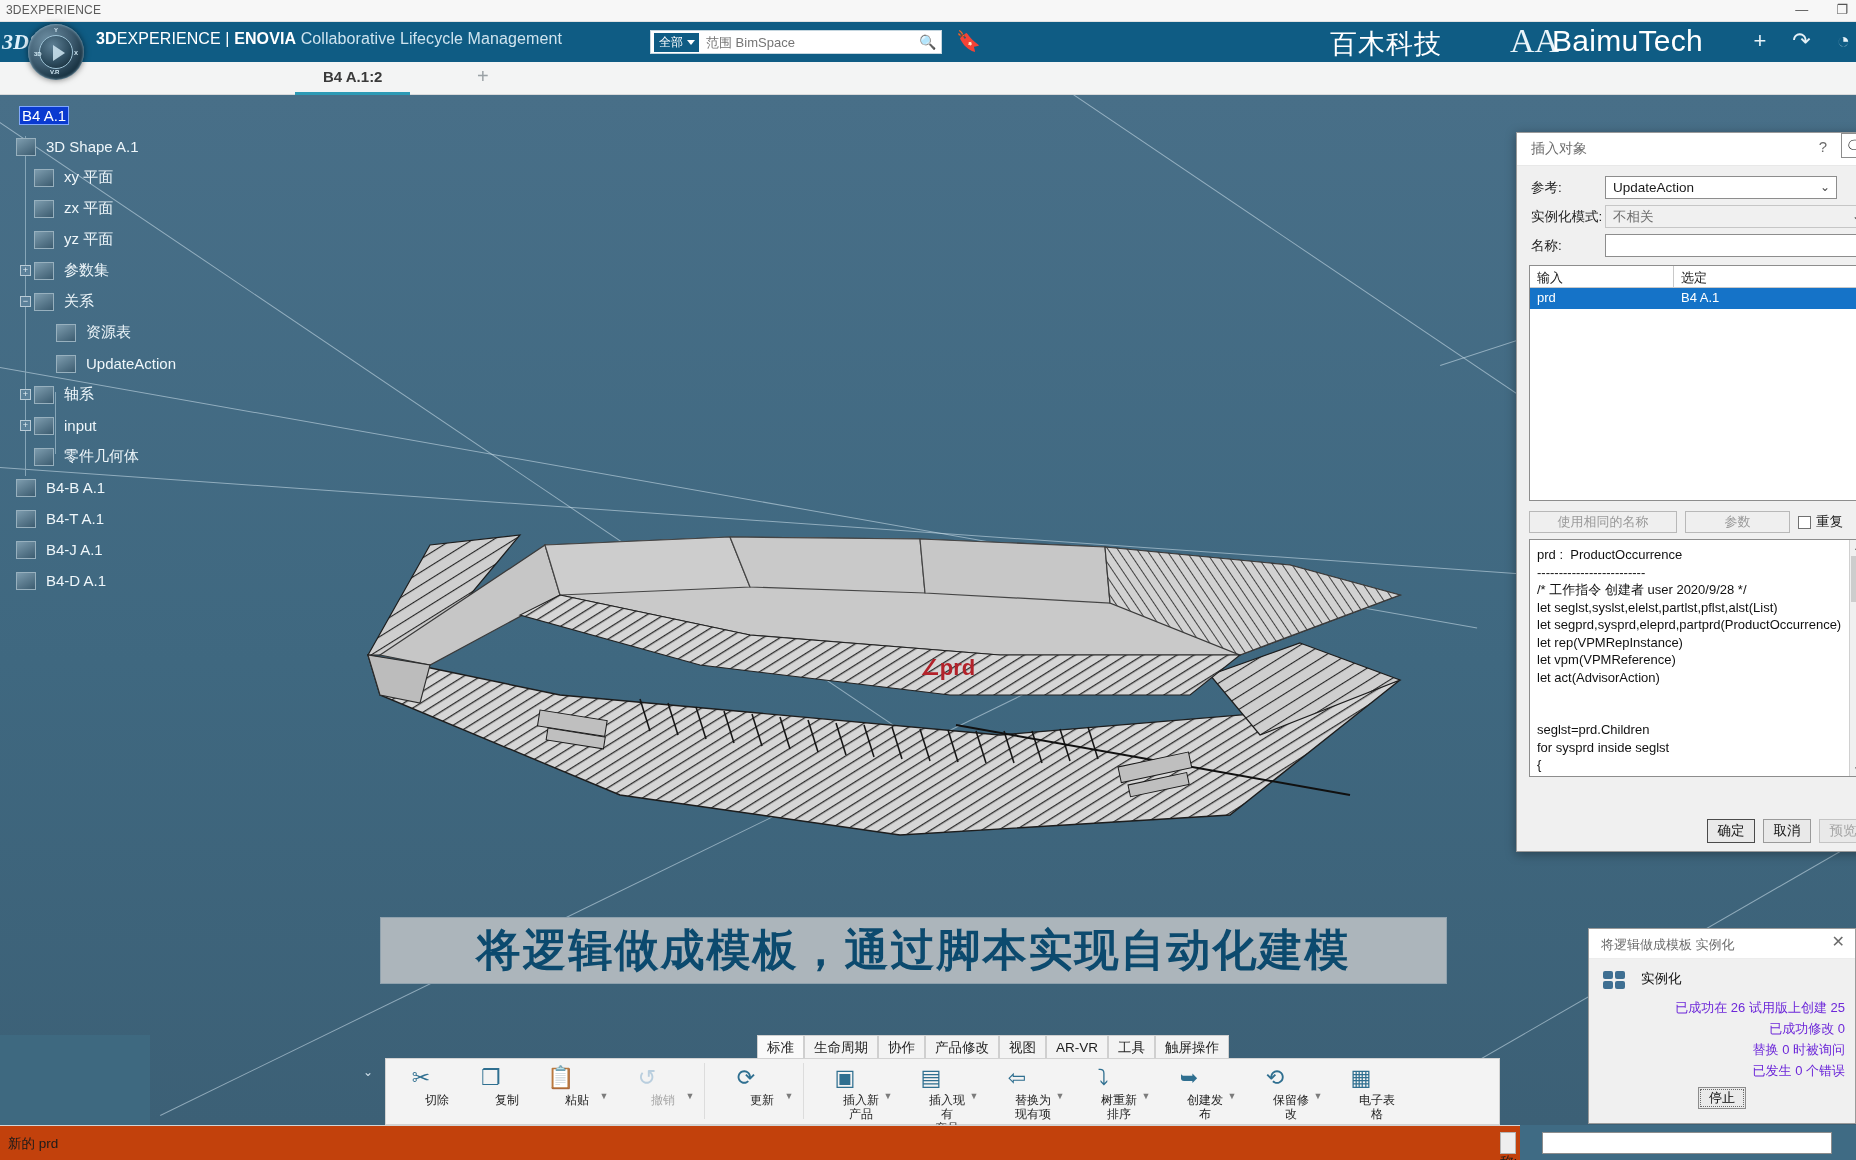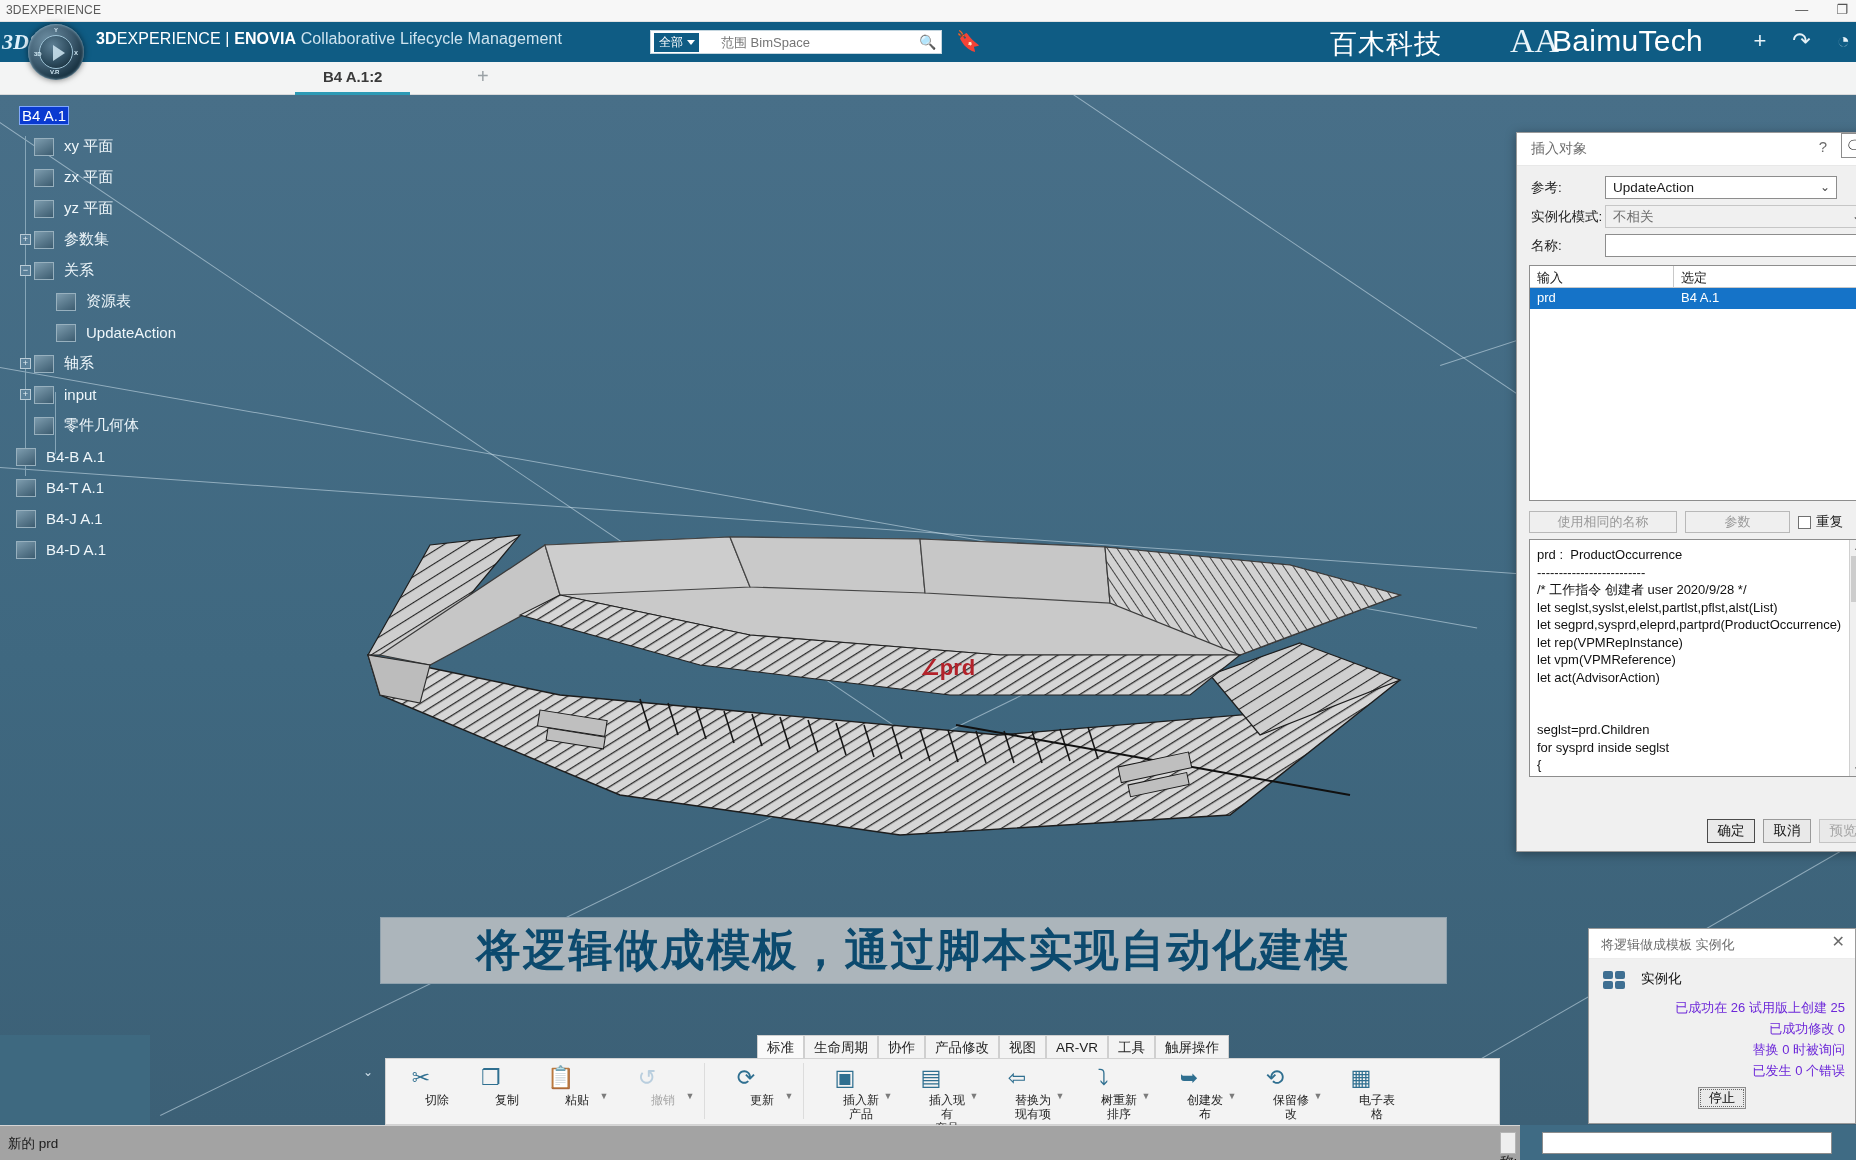--- a/index.html
+++ b/index.html
@@ -70,21 +70,21 @@
     position:absolute; left:650px; top:30px; width:292px; height:24px;
     background:#ffffff; border:1px solid #c5d6df; display:flex; align-items:center;
   }
   .scope {
     margin:2px 0 2px 3px; height:19px; background:#0f5c84; color:#fff;
     font-size:12px; padding:1px 4px 0 5px; display:flex; align-items:center; gap:4px;
   }
   .scope .caret { width:0;height:0;border-left:4px solid transparent;border-right:4px solid transparent;border-top:5px solid #fff; }
   .search-input {
     flex:1; border:0; outline:0; font-size:13px; color:#be185d;
-    padding-left:22px; background:transparent;
+    padding-left:7px; background:transparent;
     font-family:"Liberation Sans", sans-serif;
   }
   .search-ico { width:26px; text-align:center; color:#1b1b1b; font-size:14px; }
   .tag-ico { position:absolute; left:956px; top:29px; color:#cfe4ef; font-size:20px; }
 
   .logo-cn {
     position:absolute; left:1330px; top:26px; color:#fff; font-size:27px;
     letter-spacing:1px; font-family:"Liberation Sans", sans-serif;
   }
   .logo-mark { position:absolute; left:1510px; top:22px; color:#e8f3f9; font-size:34px; font-family:"Liberation Serif", serif; }
@@ -254,21 +254,21 @@
   .ritem { width:70px; text-align:center; padding-top:4px; position:relative; }
   .ritem .glyph { height:30px; display:flex; align-items:center; justify-content:center; font-size:22px; color:#2f6f90; }
   .ritem .cap { font-size:12px; color:#1f1f1f; line-height:14px;padding-left:32px; }
   .ritem .cap.dim { color:#a8a8a8; }
   .rarrow { width:16px; padding-top:32px; font-size:9px; color:#7b7b7b; text-align:center; }
   .ribbon-collapse { position:absolute; left:-22px; top:30px; font-size:12px; color:#cfe0ea; }
 
   
   .statusbar {
     position:absolute; left:0; top:1125px; width:1520px; height:35px;
-    background:#a3a3a3; border-top:1px solid #d5d5d5; z-index:25;
+    background:#c2410c; border-top:1px solid #d5d5d5; z-index:25;
   }
   .statusbar .msg { position:absolute; left:8px; top:9px; font-size:13.5px; color:#1b1b1b; }
   .statusbar .nmlbl { position:absolute; left:1500px; top:9px; font-size:13.5px; color:#1b1b1b; }
   .statusbar .nminput {
     position:absolute; left:1542px; top:6px; width:290px; height:22px;
     background:#fff; border:1px solid #8d8d8d;
   }
   .statusbar .nmbtn { position:absolute; right:4px; top:6px; width:16px; height:22px; border:1px solid #b5b5b5; background:#eee; }
 
   
@@ -406,20 +406,24 @@
     </div>
   </div>
 
   <div class="tree">
     <div class="tline" style="left:25px; top:36px; width:1px; height:340px;"></div>
     <div class="tline" style="left:55px; top:292px; width:1px; height:62px;"></div>
   <div class="trow">
         <div class="tlabel sel" style="left: 20px;">B4 A.1</div>
       </div>
       <div class="trow">
+        <div class="ico" style="left: 16px;"></div>
+        <div class="tlabel" style="left: 46px;">3D Shape A.1</div>
+      </div>
+      <div class="trow">
         <div class="ico" style="left: 34px;"></div>
         <div class="tlabel" style="left: 64px;">xy 平面</div>
       </div>
       <div class="trow">
         <div class="ico" style="left: 34px;"></div>
         <div class="tlabel" style="left: 64px;">zx 平面</div>
       </div>
       <div class="trow">
         <div class="ico" style="left: 34px;"></div>
         <div class="tlabel" style="left: 64px;">yz 平面</div>

